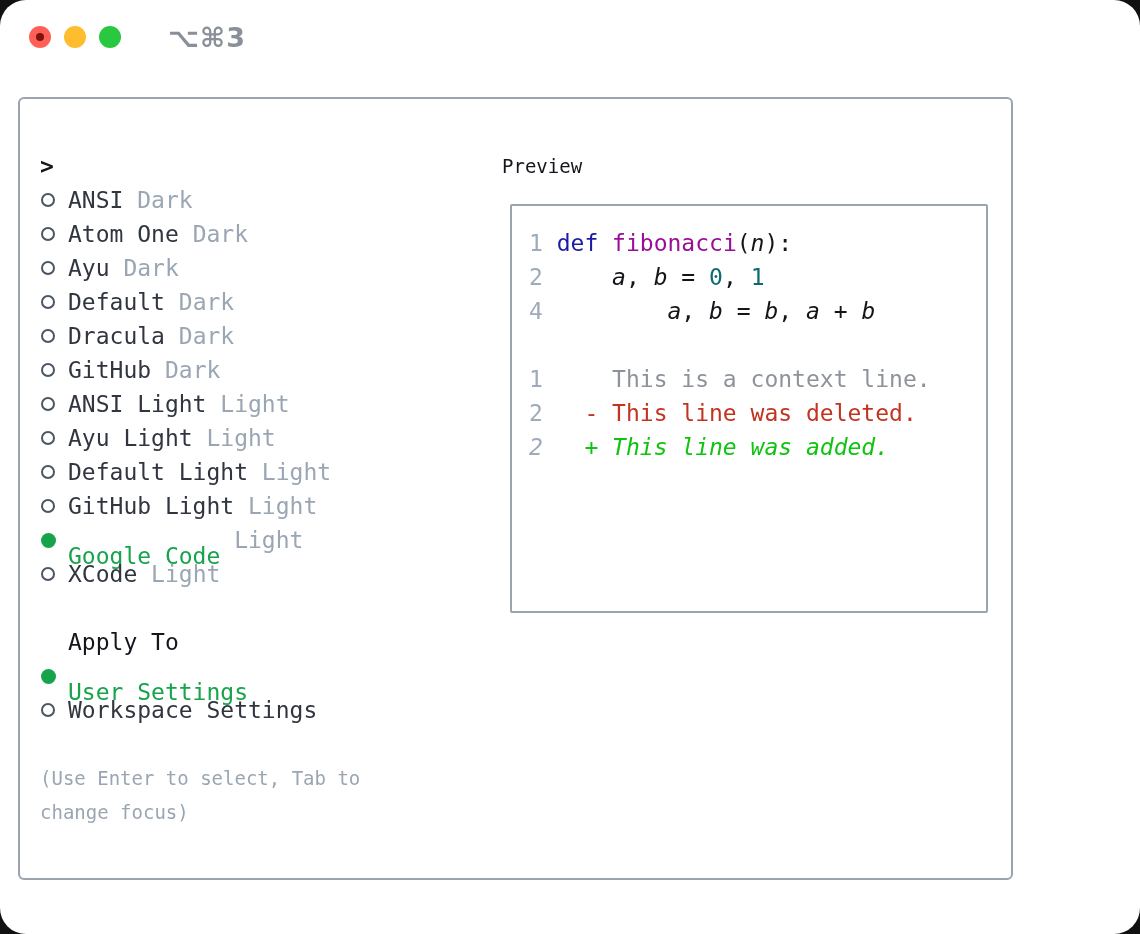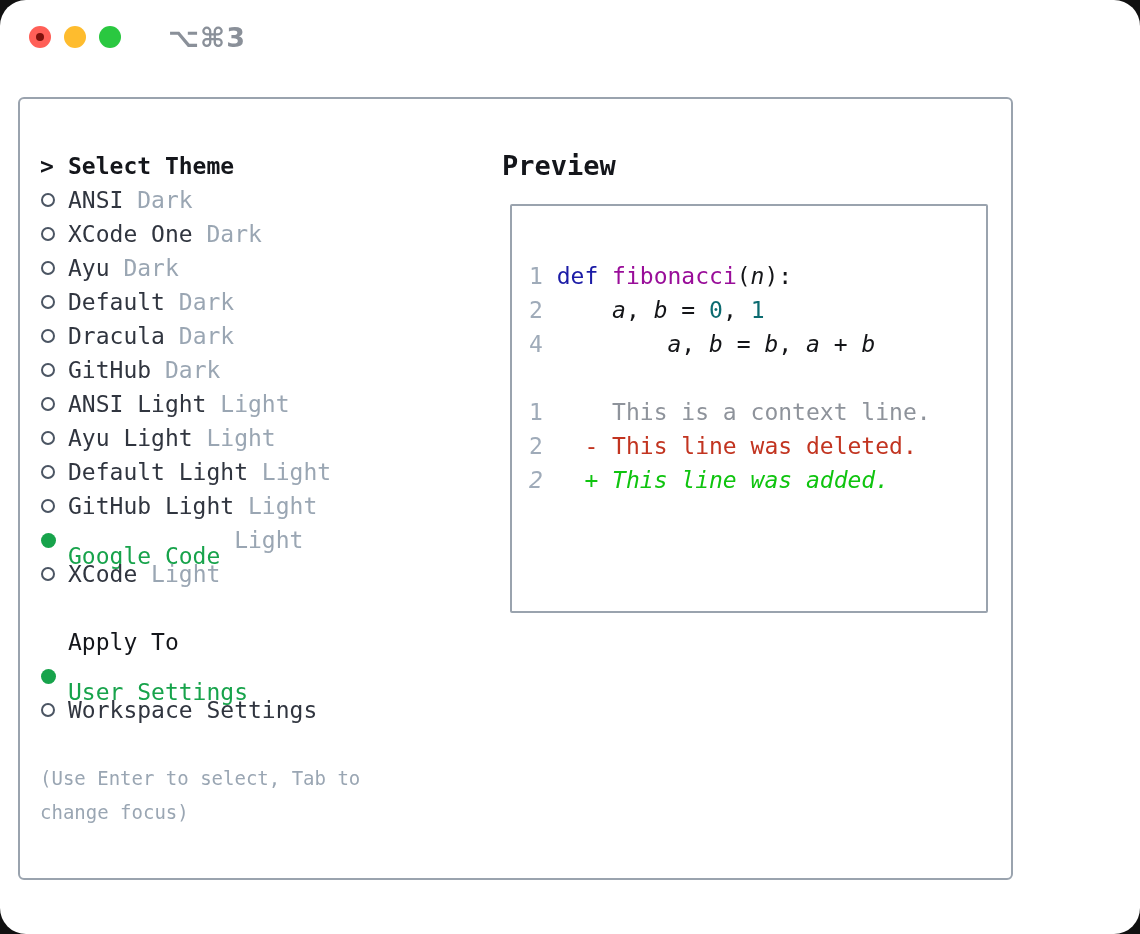--- a/index.html
+++ b/index.html
@@ -56,25 +56,25 @@
   .t-name.selected{color:var(--accent_green);margin-top:32px;}
   .t-variant{color:var(--muted_gray);}
   .spacer{height:34px;}
   .apply-head{color:var(--heading_black);}
   .hint{
     margin-top:0;width:30ch;font-size:19px;line-height:34px;color:var(--muted_gray);
     white-space:pre-wrap;
   }
   
   .col-right{position:absolute;left:482px;top:50px;width:480px;}
-  .preview-title{font-size:27px;line-height:34px;font-weight:bold;color:var(--heading_black);}
+  .preview-title{font-size:19px;line-height:34px;font-weight:normal;color:var(--heading_black);}
   .preview-box{
     margin-top:21px;margin-left:8px;width:478px;height:409px;
     border:2px solid var(--panel_border);border-radius:2px;background:#fff;
-    padding:53px 10px 0 17px;overflow:hidden;
+    padding:20px 10px 0 17px;overflow:hidden;
   }
   .pv-line{font-size:23px;line-height:34px;height:34px;white-space:pre;}
   .ln{color:#9fabb9;}
   .tok-plain{color:#141518;}
   .tok-var{color:#141518;font-style:italic;}
   .tok-kw{color:var(--keyword_blue);}
   .tok-fn{color:var(--function_magenta);}
   .tok-num{color:var(--number_teal);}
   .diff-context{color:var(--context_gray);}
   .diff-deleted{color:var(--diff_deleted_red);}
@@ -92,26 +92,25 @@
       <div class="light green"></div>
     </div>
     <div class="win-title">⌥⌘3</div>
   </div>
 
   <div class="panel">
 
     <div class="col-left">
       <div class="row">
         <span class="marker"><span class="cursor">&gt;</span></span>
-        <span class="head-label">Select Theme</span>
       </div>
 
       <div>
           <div class="row"><span class="marker"><span class="radio"></span></span><span class="t-name">ANSI</span><span class="t-variant"> Dark</span></div>
-          <div class="row"><span class="marker"><span class="radio"></span></span><span class="t-name">XCode One</span><span class="t-variant"> Dark</span></div>
+          <div class="row"><span class="marker"><span class="radio"></span></span><span class="t-name">Atom One</span><span class="t-variant"> Dark</span></div>
           <div class="row"><span class="marker"><span class="radio"></span></span><span class="t-name">Ayu</span><span class="t-variant"> Dark</span></div>
           <div class="row"><span class="marker"><span class="radio"></span></span><span class="t-name">Default</span><span class="t-variant"> Dark</span></div>
           <div class="row"><span class="marker"><span class="radio"></span></span><span class="t-name">Dracula</span><span class="t-variant"> Dark</span></div>
           <div class="row"><span class="marker"><span class="radio"></span></span><span class="t-name">GitHub</span><span class="t-variant"> Dark</span></div>
           <div class="row"><span class="marker"><span class="radio"></span></span><span class="t-name">ANSI Light</span><span class="t-variant"> Light</span></div>
           <div class="row"><span class="marker"><span class="radio"></span></span><span class="t-name">Ayu Light</span><span class="t-variant"> Light</span></div>
           <div class="row"><span class="marker"><span class="radio"></span></span><span class="t-name">Default Light</span><span class="t-variant"> Light</span></div>
           <div class="row"><span class="marker"><span class="radio"></span></span><span class="t-name">GitHub Light</span><span class="t-variant"> Light</span></div>
           <div class="row"><span class="marker"><span class="radio selected"></span></span><span class="t-name selected">Google Code</span><span class="t-variant"> Light</span></div>
           <div class="row"><span class="marker"><span class="radio"></span></span><span class="t-name">XCode</span><span class="t-variant"> Light</span></div>

